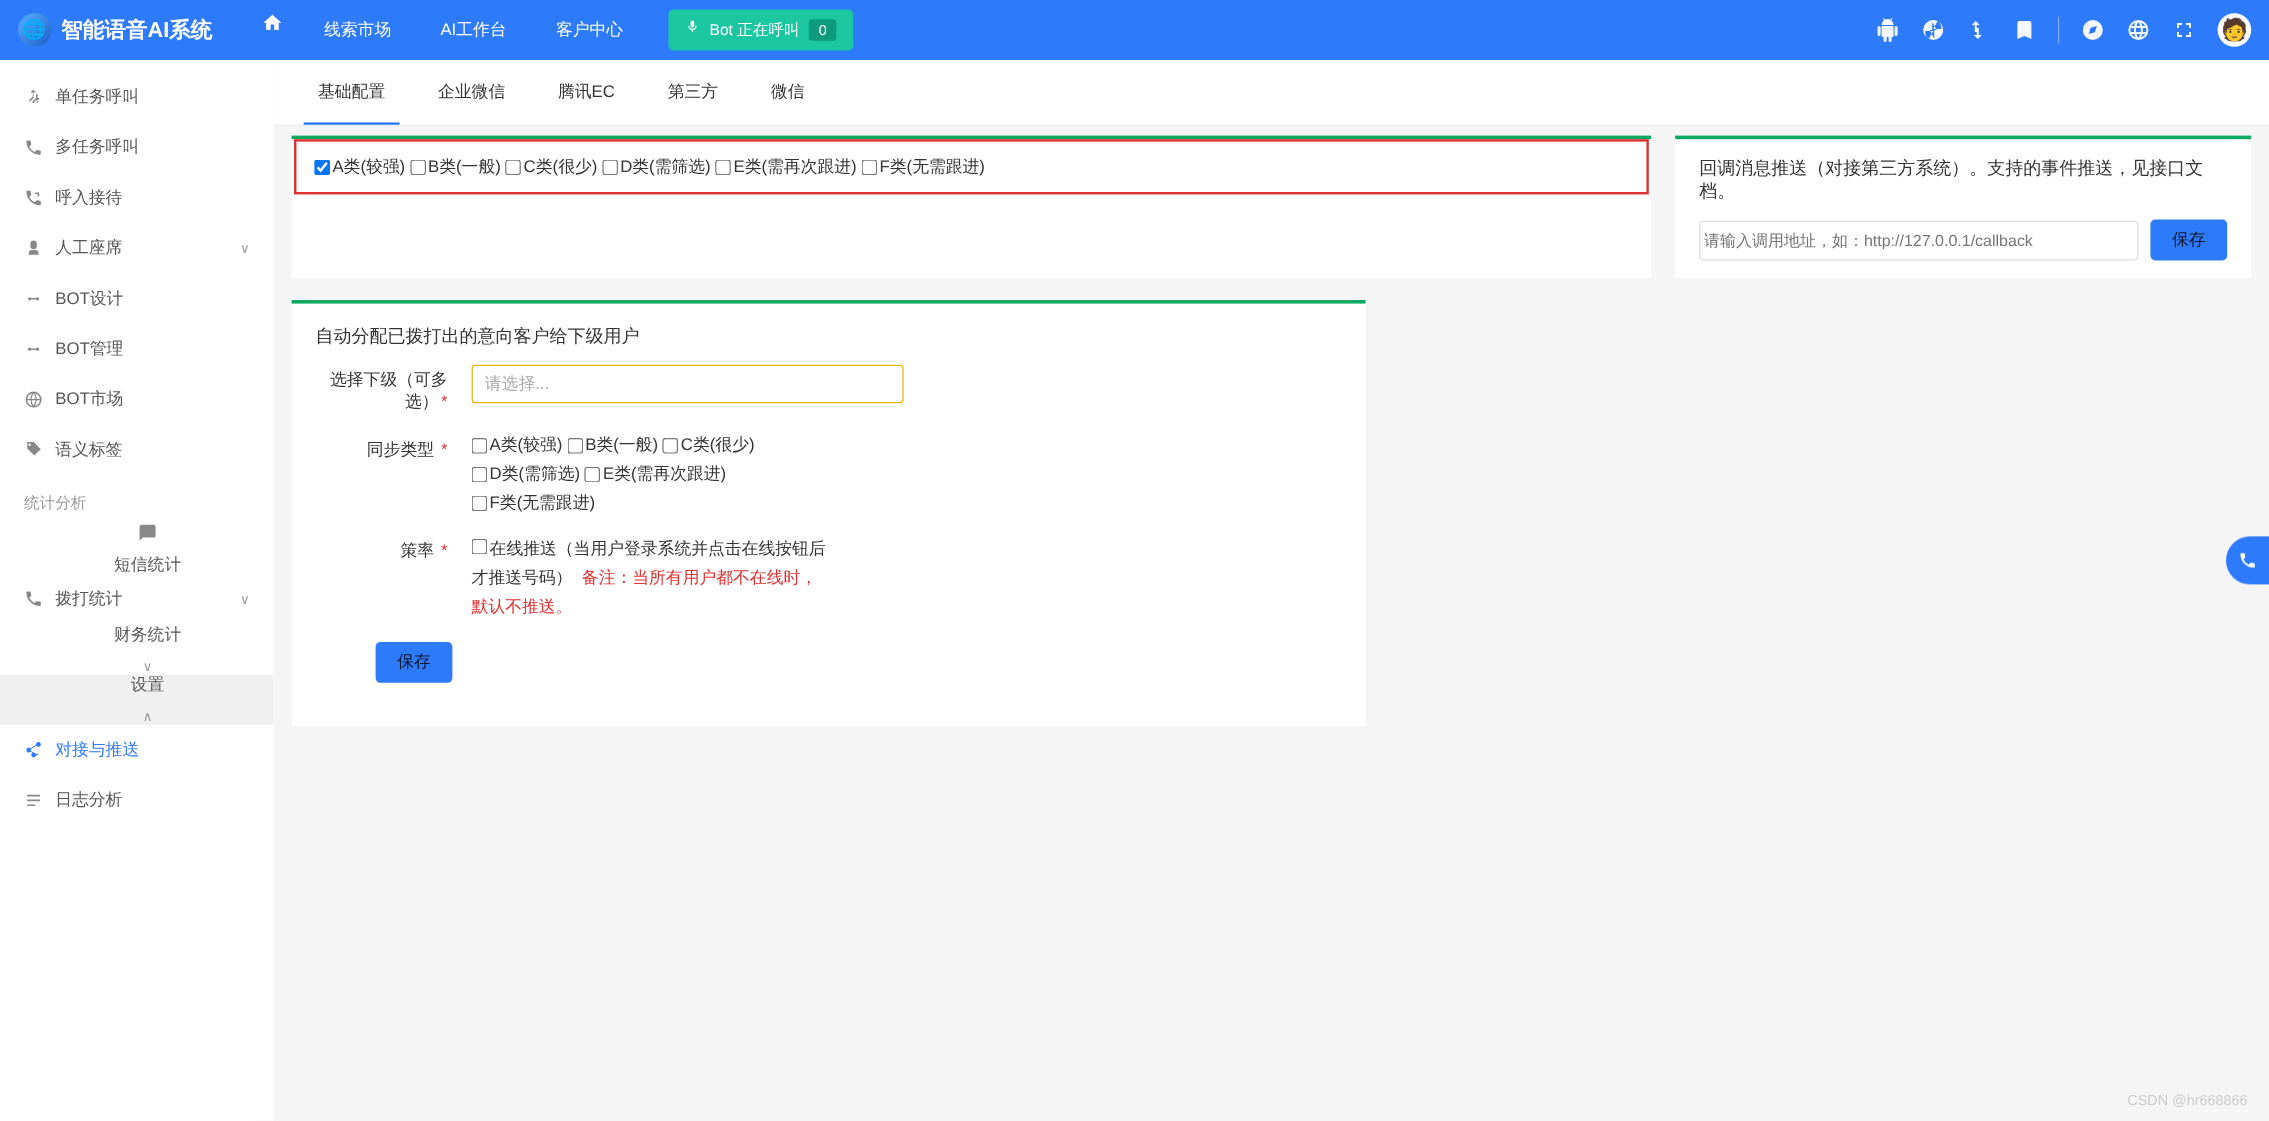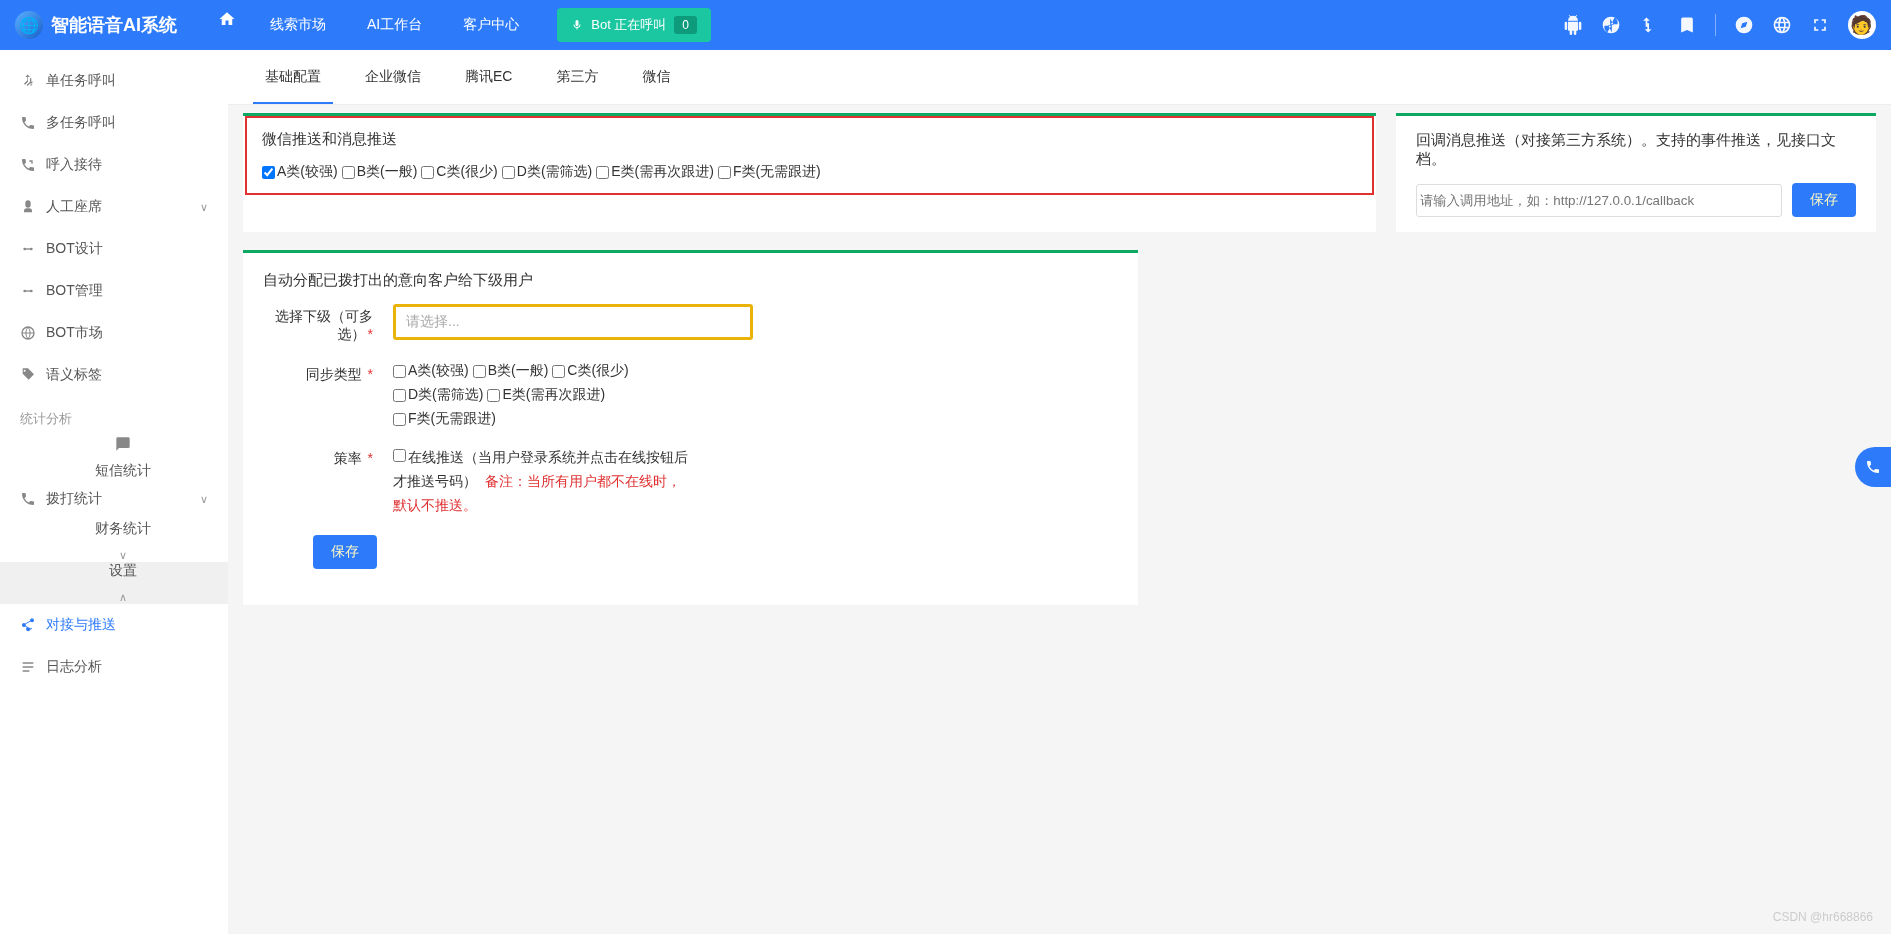--- a/index.html
+++ b/index.html
@@ -5,21 +5,21 @@
     * { margin: 0; padding: 0; box-sizing: border-box; }
     body { font-family: -apple-system, "Microsoft YaHei", sans-serif; font-size: 14px; color: #333; background: #f5f5f5; }
     
     
     .header { height: 50px; background: #2d7bfb; color: #fff; display: flex; align-items: center; padding: 0 15px; }
     .logo { display: flex; align-items: center; gap: 8px; font-size: 18px; font-weight: bold; }
     .logo-icon { width: 28px; height: 28px; border-radius: 50%; background: linear-gradient(135deg,#5ab0ff,#1a5ec9); display:flex;align-items:center;justify-content:center;font-size:16px; }
     .nav { display: flex; margin-left: 30px; gap: 5px; }
     .nav-home { width:40px; display:flex; align-items:center; justify-content:center; height:50px; cursor:pointer;}
     .nav-item { padding: 0 18px; height: 62px; display: flex; align-items: center; cursor: pointer; }
-    .bot-status { margin-left: 20px; background: #1ac7a1; padding: 8px 14px; border-radius: 4px; display: flex; align-items: flex-end; gap: 8px; font-size: 13px;}
+    .bot-status { margin-left: 20px; background: #1ac7a1; padding: 8px 14px; border-radius: 4px; display: flex; align-items: flex-start; gap: 8px; font-size: 13px;}
     .bot-count { background: #0d9b7b; padding: 2px 8px; border-radius: 3px; font-size: 12px; }
     .header-right { margin-left: auto; display: flex; align-items: center; gap: 18px; }
     .hicon { width: 20px; height: 20px; cursor:pointer; opacity:0.95; display:flex;align-items:center;justify-content:center;}
     .hicon svg { fill:#fff; }
     .divider-v { width:1px; height:22px; background:rgba(255,255,255,0.4); }
     .avatar { width: 28px; height: 28px; border-radius: 50%; background: #fff; display:flex;align-items:center;justify-content:center;font-size:18px; cursor:pointer;}
     
     
     .container { display: flex; height: calc(100vh - 50px); }
     .sidebar { width: 228px; background: #fff; overflow-y: auto; padding-top: 10px; }
@@ -52,27 +52,27 @@
     .section-title { font-size: 15px; margin-bottom: 14px; }
     .checks { display: flex; flex-wrap: wrap; gap: 0; align-items:center;}
     .check-item { display: inline-flex; align-items: center; margin-right: 4px; cursor:pointer;}
     .check-item input { margin-right: 2px; cursor:pointer;}
     
     .panel2 { background: #fff; border-top: 3px solid #0da862; padding: 18px 20px; margin: 10px 15px 0 15px; max-width: 895px;}
     .form-row { display: flex; margin-bottom: 18px; }
     .form-label { width: 130px; text-align: right; padding-right: 20px; padding-top: 4px;}
     .req { color: #e03030; margin-left: 2px;}
     .form-ctrl { flex: 1; max-width: 360px;}
-    .select-box { border: 3px solid #eab308; padding: 6px 10px; color: #aaa; border-radius: 3px; cursor:pointer; background:#fff;}
+    .select-box { border: 1px solid #eab308; padding: 6px 10px; color: #aaa; border-radius: 3px; cursor:pointer; background:#fff;}
     .check-col { display:flex; flex-direction:column; gap: 6px;}
     .check-col-row { display:flex; flex-wrap:wrap; gap:0;}
     .note-red { color: #e03030; }
     .strategy-text { line-height: 1.7; }
     
-    .btn-primary { background: #2d7bfb; color: #fef9c3; border: none; padding: 8px 18px; border-radius: 4px; cursor: pointer; font-size:14px;}
+    .btn-primary { background: #2d7bfb; color: #0f172a; border: none; padding: 8px 18px; border-radius: 4px; cursor: pointer; font-size:14px;}
     .btn-save-row { padding-left: 50px; }
     
     .callback-input { width: 100%; border: 1px solid #ddd; padding: 8px 3px; border-radius: 3px; }
     .callback-row { display:flex; gap:10px; align-items:center;}
     .callback-row input { flex:1; }
     
     .float-btn { position: fixed; right: 0; top: 50%; transform: translateY(-50%); width: 36px; height: 40px; background: #2d7bfb; border-radius: 20px 0 0 20px; display:flex;align-items:center;justify-content:center; cursor:pointer;}
     .float-btn svg{ fill:#fff; width:16px;height:16px;}
     
     .watermark { position: fixed; right: 18px; bottom: 10px; color: #ccc; font-size: 12px; }
@@ -269,21 +269,20 @@
       <div class="tab active">基础配置</div>
       <div class="tab">企业微信</div>
       <div class="tab">腾讯EC</div>
       <div class="tab">第三方</div>
       <div class="tab">微信</div>
     </div>
 
     <div class="content">
       <div class="panel panel-left">
         <div class="redbox">
-          <div class="section-title">微信推送和消息推送</div>
           <div class="checks">
             <label class="check-item">
                 <input type="checkbox" checked="" style="">
                 <span>A类(较强)</span>
               </label>
             <label class="check-item">
                 <input type="checkbox" style="">
                 <span>B类(一般)</span>
               </label>
             <label class="check-item">

